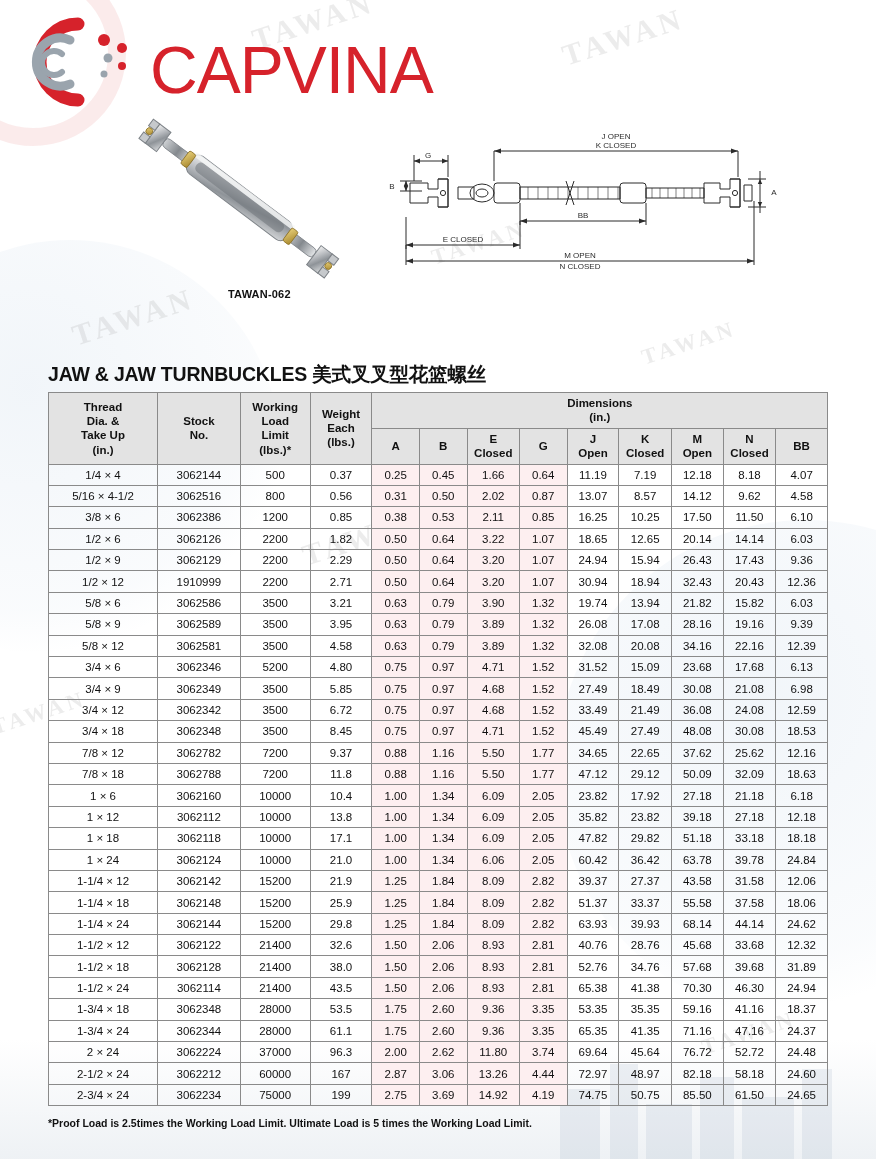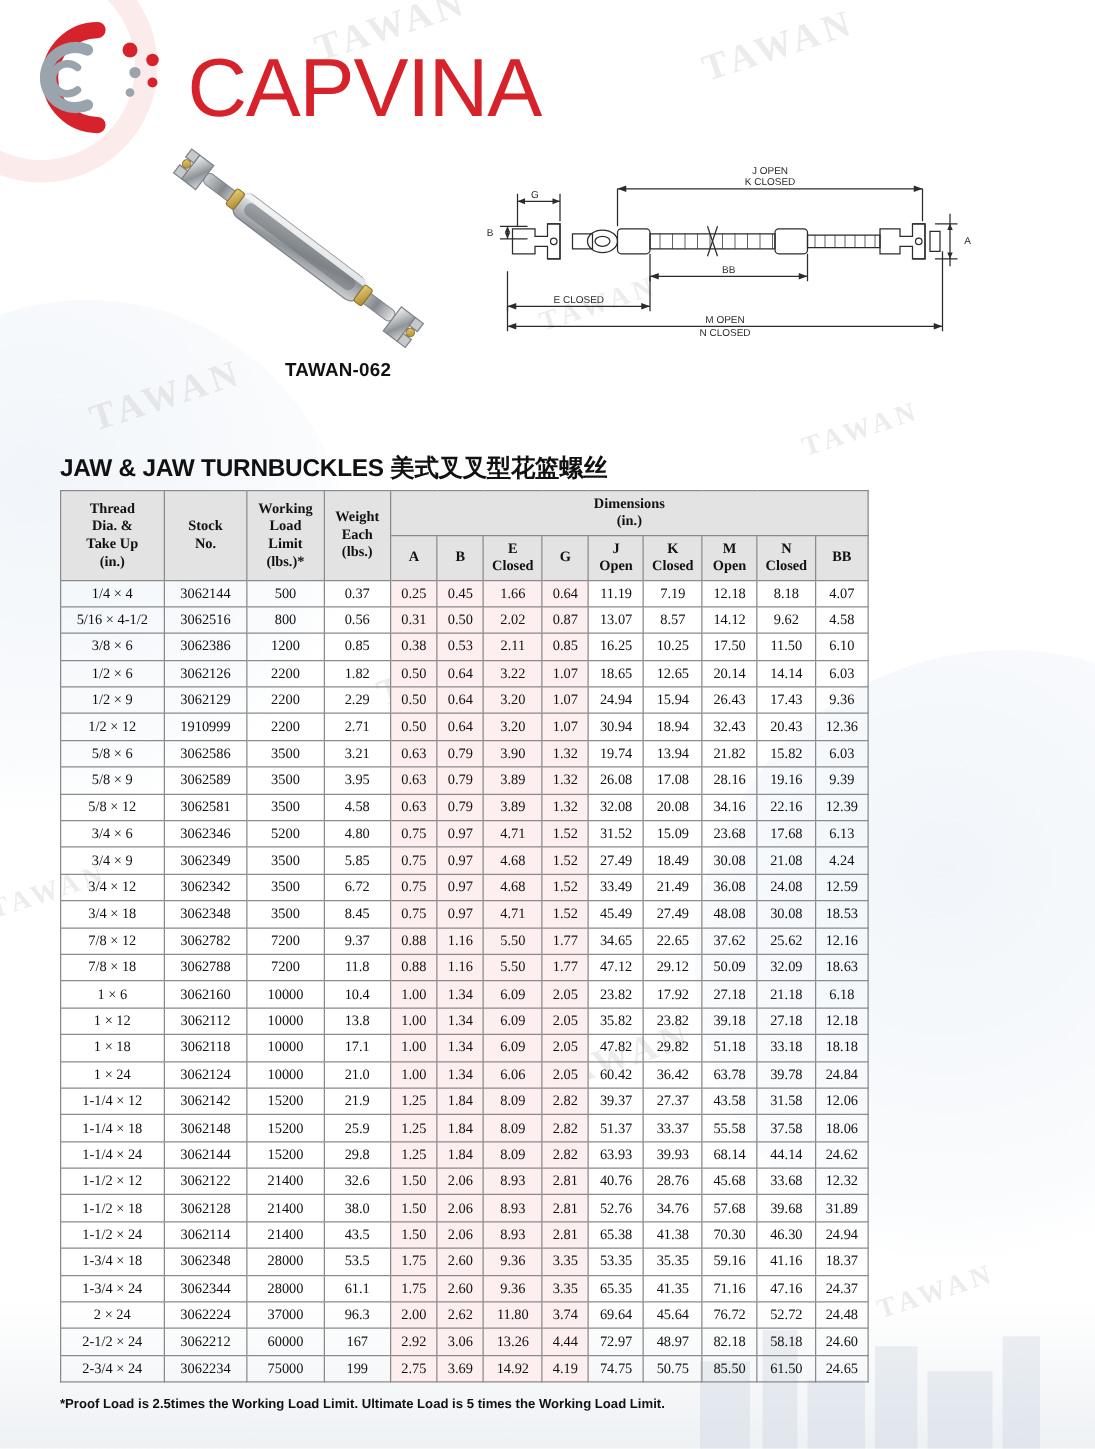--- a/index.html
+++ b/index.html
@@ -38,36 +38,36 @@
   .logo{position:absolute;left:10px;top:8px;width:400px;height:100px;}
   .logo-text{
     position:absolute;left:140px;top:24px;
     font-size:66px;font-weight:normal;letter-spacing:-1px;
     color:#d6222b;font-family:"Liberation Sans", sans-serif;
   }
   .logo-mark{position:absolute;left:8px;top:6px;width:128px;height:96px;}
 
   .prod-photo{position:absolute;left:120px;top:95px;width:240px;height:205px;}
   .prod-caption{
-    position:absolute;left:228px;top:288px;font-size:15px;font-weight:bold;color:#111;
+    position:absolute;left:228px;top:288px;font-size:11px;font-weight:bold;color:#111;
     letter-spacing:.2px;
   }
   .diagram{position:absolute;left:370px;top:125px;width:420px;height:145px;}
 
   
   .title{
     position:absolute;left:48px;top:361px;
     font-size:19.5px;font-weight:bold;color:#111;letter-spacing:-.2px;
   }
   .title .cn{font-weight:bold;}
 
   
   table.spec{
-    position:absolute;left:48px;top:392px;width:647px;
-    border-collapse:collapse;font-size:11.5px;font-family:Liberation Serif, serif;
+    position:absolute;left:48px;top:392px;width:780px;
+    border-collapse:collapse;font-size:11.5px;
   }
   table.spec th, table.spec td{
     border:1px solid #8a8a8a;text-align:center;vertical-align:middle;
     padding:0;
   }
   table.spec thead th{
     background:#e3e3e3;font-weight:bold;font-size:11.5px;line-height:1.25;
     padding:3px 2px;color:#111;
   }
   table.spec tbody td{height:20.4px;color:#111;}
@@ -491,21 +491,21 @@
           <td>3500</td>
           <td>5.85</td>
           <td class="tint">0.75</td>
           <td class="tint">0.97</td>
           <td class="tint">4.68</td>
           <td class="tint">1.52</td>
           <td>27.49</td>
           <td>18.49</td>
           <td>30.08</td>
           <td>21.08</td>
-          <td>4.24</td>
+          <td>6.98</td>
         </tr>
         <tr>
           <td>3/4 × 12</td>
           <td>3062342</td>
           <td>3500</td>
           <td>6.72</td>
           <td class="tint">0.75</td>
           <td class="tint">0.97</td>
           <td class="tint">4.68</td>
           <td class="tint">1.52</td>
@@ -753,21 +753,21 @@
           <td>45.64</td>
           <td>76.72</td>
           <td>52.72</td>
           <td>24.48</td>
         </tr>
         <tr>
           <td>2-1/2 × 24</td>
           <td>3062212</td>
           <td>60000</td>
           <td>167</td>
-          <td class="tint">2.92</td>
+          <td class="tint">2.87</td>
           <td class="tint">3.06</td>
           <td class="tint">13.26</td>
           <td class="tint">4.44</td>
           <td>72.97</td>
           <td>48.97</td>
           <td>82.18</td>
           <td>58.18</td>
           <td>24.60</td>
         </tr>
         <tr>

